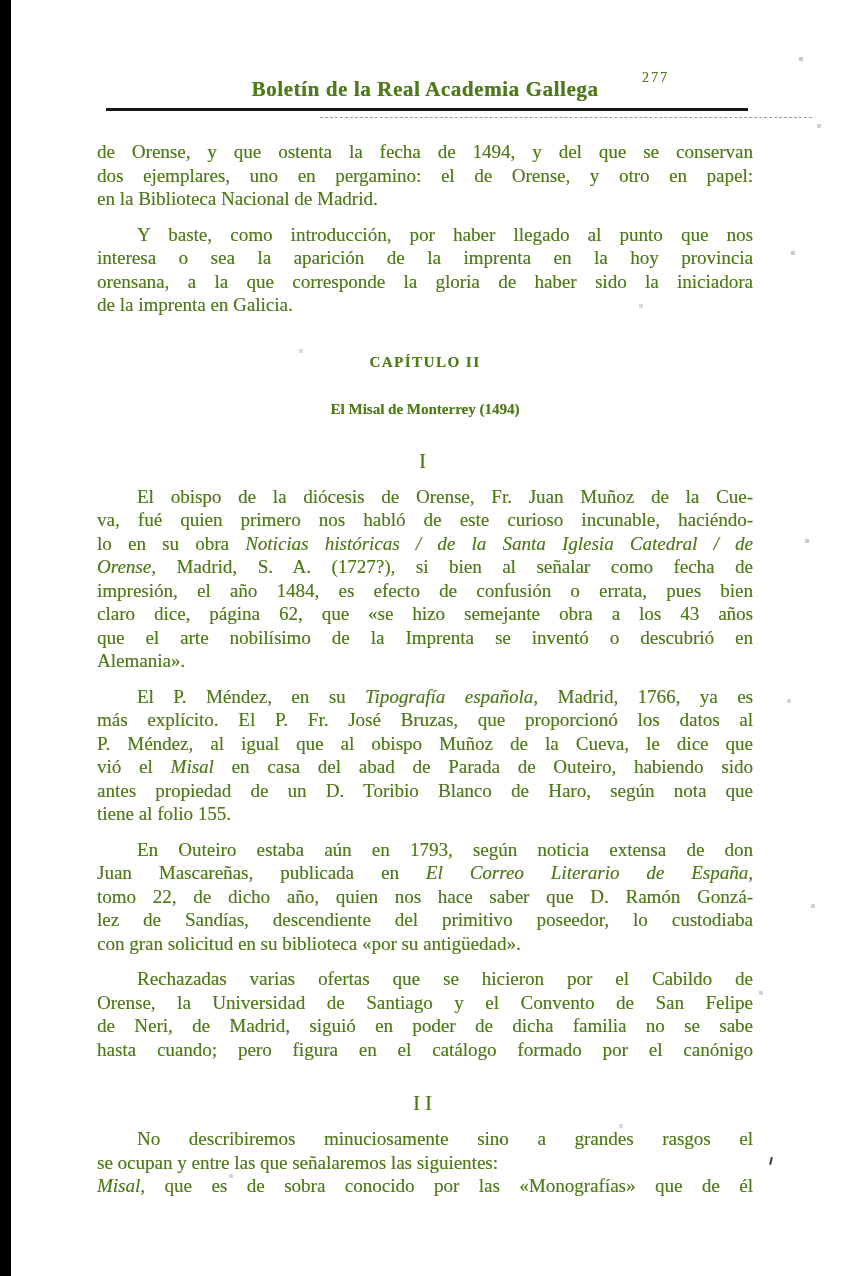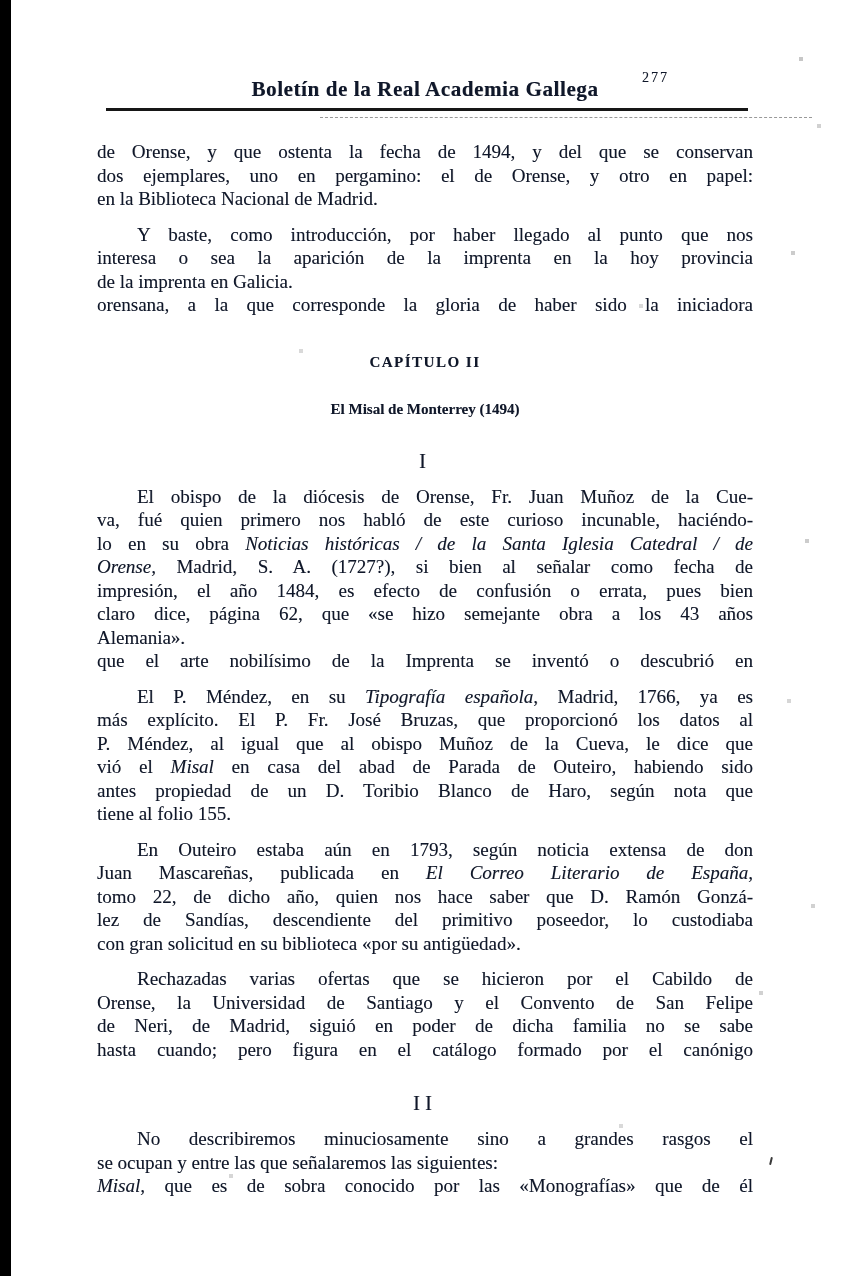--- a/index.html
+++ b/index.html
@@ -2,21 +2,21 @@
 <html><head>
 <meta charset="utf-8">
 <style>
   html,body{margin:0;padding:0;background:#e8e8e8;}
   .page{
     position:relative;
     width:850px;height:1276px;
     background:#ffffff;
     overflow:hidden;
     font-family:"Liberation Serif","DejaVu Serif",serif;
-    color:#0f172a;
+    color:#4d7c0f;
   }
   .binding-bar{
     position:absolute;left:0;top:0;width:11px;height:100%;
     background:#000;
   }
   .header{
     position:absolute;top:76px;left:85px;width:680px;height:26px;
     display:flex;justify-content:center;align-items:flex-end;
   }
   .journal-title{
@@ -98,35 +98,35 @@
 
   <div class="body-text" id="body-content">
       <div class="paragraph">
         <div class="line"><span>de Orense, y que ostenta la fecha de 1494, y del que se conservan</span></div>
         <div class="line"><span>dos ejemplares, uno en pergamino: el de Orense, y otro en papel:</span></div>
         <div class="line last"><span>en la Biblioteca Nacional de Madrid.</span></div>
       </div>
       <div class="paragraph">
         <div class="line indent"><span>Y baste, como introducción, por haber llegado al punto que nos</span></div>
         <div class="line"><span>interesa o sea la aparición de la imprenta en la hoy provincia</span></div>
+        <div class="line"><span>orensana, a la que corresponde la gloria de haber sido la iniciadora</span></div>
         <div class="line last"><span>de la imprenta en Galicia.</span></div>
-        <div class="line"><span>orensana, a la que corresponde la gloria de haber sido la iniciadora</span></div>
       </div>
       <div class="chapter-heading">CAPÍTULO II</div>
       <div class="chapter-subtitle">El Misal de Monterrey (1494)</div>
       <div class="section-marker">I</div>
       <div class="paragraph">
         <div class="line indent"><span>El obispo de la diócesis de Orense, Fr. Juan Muñoz de la Cue-</span></div>
         <div class="line"><span>va, fué quien primero nos habló de este curioso incunable, haciéndo-</span></div>
         <div class="line"><span>lo en su obra </span><span class="i">Noticias históricas / de la Santa Iglesia Catedral / de</span></div>
         <div class="line"><span class="i">Orense,</span><span> Madrid, S. A. (1727?), si bien al señalar como fecha de</span></div>
         <div class="line"><span>impresión, el año 1484, es efecto de confusión o errata, pues bien</span></div>
         <div class="line"><span>claro dice, página 62, que «se hizo semejante obra a los 43 años</span></div>
+        <div class="line"><span>que el arte nobilísimo de la Imprenta se inventó o descubrió en</span></div>
         <div class="line last"><span>Alemania».</span></div>
-        <div class="line"><span>que el arte nobilísimo de la Imprenta se inventó o descubrió en</span></div>
       </div>
       <div class="paragraph">
         <div class="line indent"><span>El P. Méndez, en su </span><span class="i">Tipografía española</span><span>, Madrid, 1766, ya es</span></div>
         <div class="line"><span>más explícito. El P. Fr. José Bruzas, que proporcionó los datos al</span></div>
         <div class="line"><span>P. Méndez, al igual que al obispo Muñoz de la Cueva, le dice que</span></div>
         <div class="line"><span>vió el </span><span class="i">Misal</span><span> en casa del abad de Parada de Outeiro, habiendo sido</span></div>
         <div class="line"><span>antes propiedad de un D. Toribio Blanco de Haro, según nota que</span></div>
         <div class="line last"><span>tiene al folio 155.</span></div>
       </div>
       <div class="paragraph">

